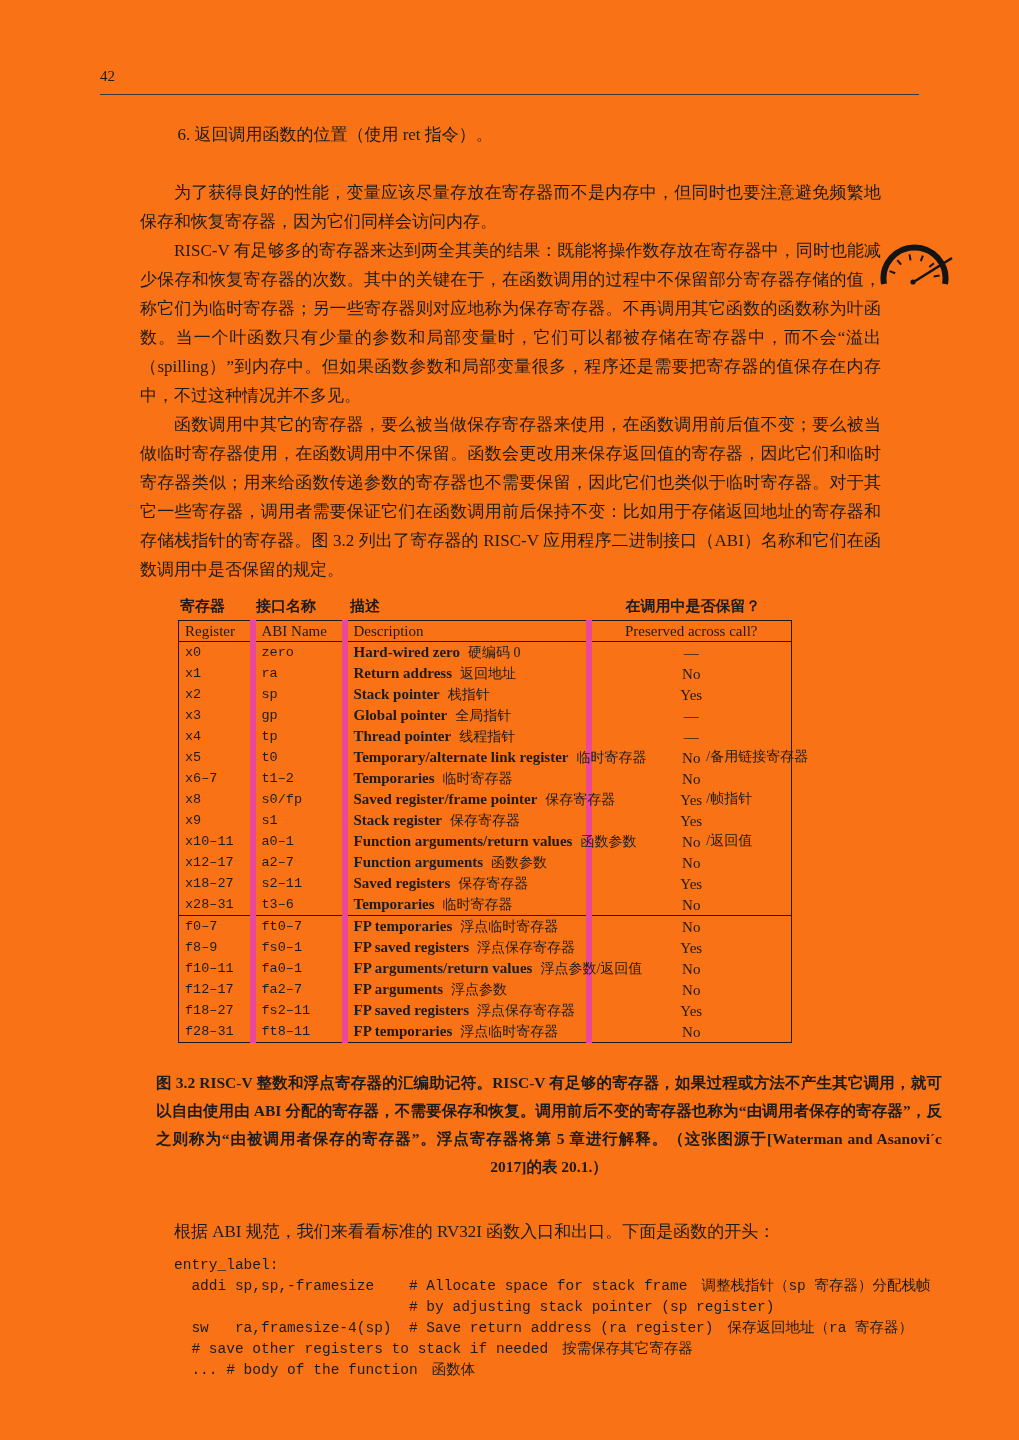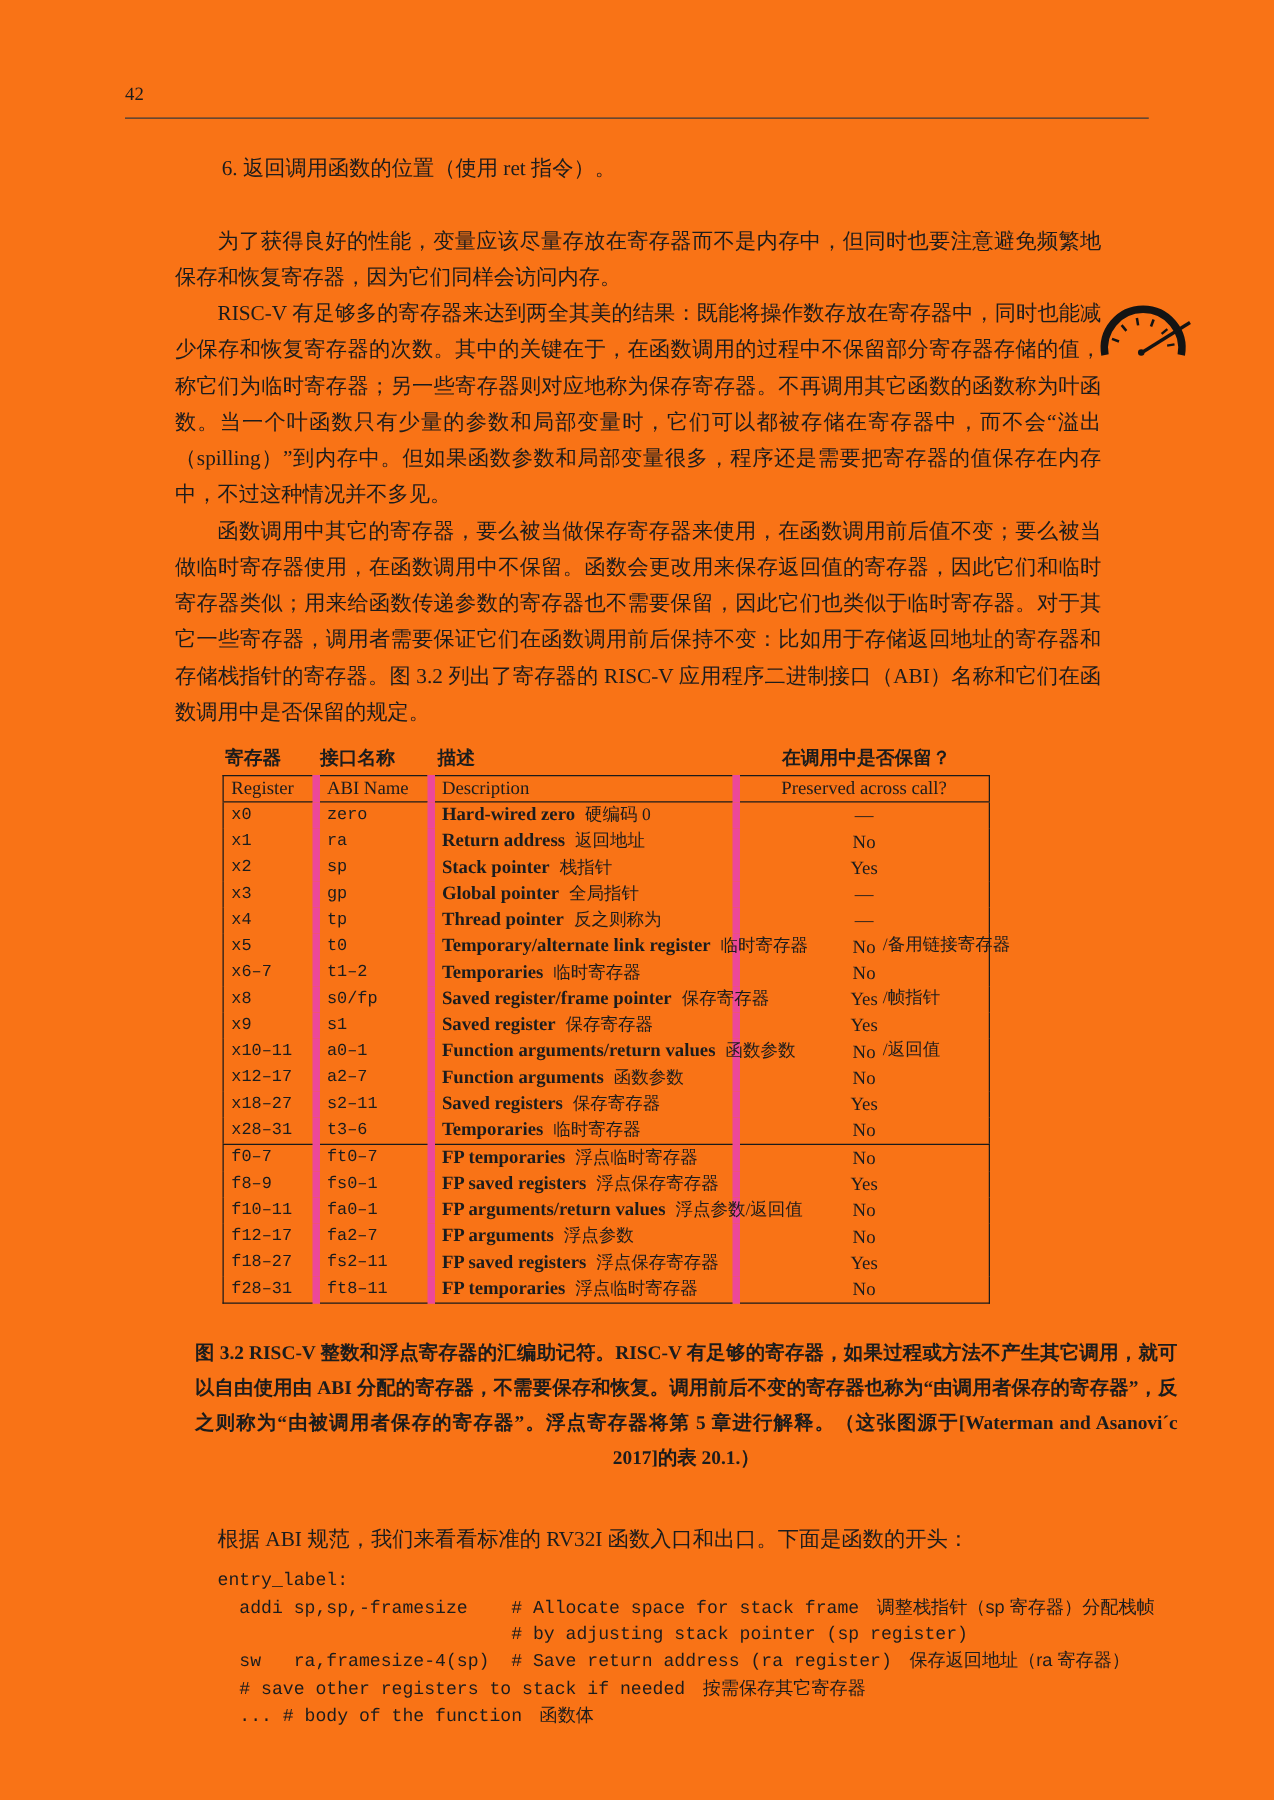--- a/index.html
+++ b/index.html
@@ -43,21 +43,21 @@
   .dz { margin-left:8px; }
   td.preserved { text-align:center; position:relative; }
   td.preserved .note { position:absolute; left:calc(50% + 15px); top:0; white-space:nowrap; }
 
   .caption { margin:26px 0 0 -22px; width:786px; font-weight:bold; font-size:15.5px;
              line-height:28px; text-align:justify; text-align-last:center; }
 
   
   .code { margin:9px 0 0 34px; font-family:"Liberation Mono","DejaVu Sans Mono",monospace;
           font-size:14.5px; line-height:21px; white-space:pre; }
-  .code-line .zh { font-family:Liberation Sans, sans-serif; margin-left:14px; font-size:14.5px; }
+  .code-line .zh { font-family:Liberation Mono, monospace; margin-left:14px; font-size:14.5px; }
 
   
   .gauge { position:absolute; left:872px; top:234px; width:84px; height:60px; }
 </style>
 </head>
 <body>
 
 <div class="page">
 
   <header class="page-head">
@@ -125,21 +125,21 @@
             </tr>
             <tr>
               <td class="c1 mono">x3</td>
               <td class="c2 mono">gp</td>
               <td class="c3"><span class="desc-en">Global pointer</span><span class="cjk dz">全局指针</span></td>
               <td class="c4 preserved"><span class="">—</span></td>
             </tr>
             <tr>
               <td class="c1 mono">x4</td>
               <td class="c2 mono">tp</td>
-              <td class="c3"><span class="desc-en">Thread pointer</span><span class="cjk dz">反之则称为</span></td>
+              <td class="c3"><span class="desc-en">Thread pointer</span><span class="cjk dz">线程指针</span></td>
               <td class="c4 preserved"><span class="">—</span></td>
             </tr>
             <tr>
               <td class="c1 mono">x5</td>
               <td class="c2 mono">t0</td>
               <td class="c3"><span class="desc-en">Temporary/alternate link register</span><span class="cjk dz">临时寄存器</span></td>
               <td class="c4 preserved"><span class="">No</span><span class="note cjk">/备用链接寄存器</span></td>
             </tr>
             <tr>
               <td class="c1 mono">x6–7</td>
@@ -149,21 +149,21 @@
             </tr>
             <tr>
               <td class="c1 mono">x8</td>
               <td class="c2 mono">s0/fp</td>
               <td class="c3"><span class="desc-en">Saved register/frame pointer</span><span class="cjk dz">保存寄存器</span></td>
               <td class="c4 preserved"><span class="">Yes</span><span class="note cjk">/帧指针</span></td>
             </tr>
             <tr>
               <td class="c1 mono">x9</td>
               <td class="c2 mono">s1</td>
-              <td class="c3"><span class="desc-en">Saved register</span><span class="cjk dz">保存寄存器</span></td>
+              <td class="c3"><span class="desc-en">Stack register</span><span class="cjk dz">保存寄存器</span></td>
               <td class="c4 preserved"><span class="">Yes</span></td>
             </tr>
             <tr>
               <td class="c1 mono">x10–11</td>
               <td class="c2 mono">a0–1</td>
               <td class="c3"><span class="desc-en">Function arguments/return values</span><span class="cjk dz">函数参数</span></td>
               <td class="c4 preserved"><span class="">No</span><span class="note cjk">/返回值</span></td>
             </tr>
             <tr>
               <td class="c1 mono">x12–17</td>

